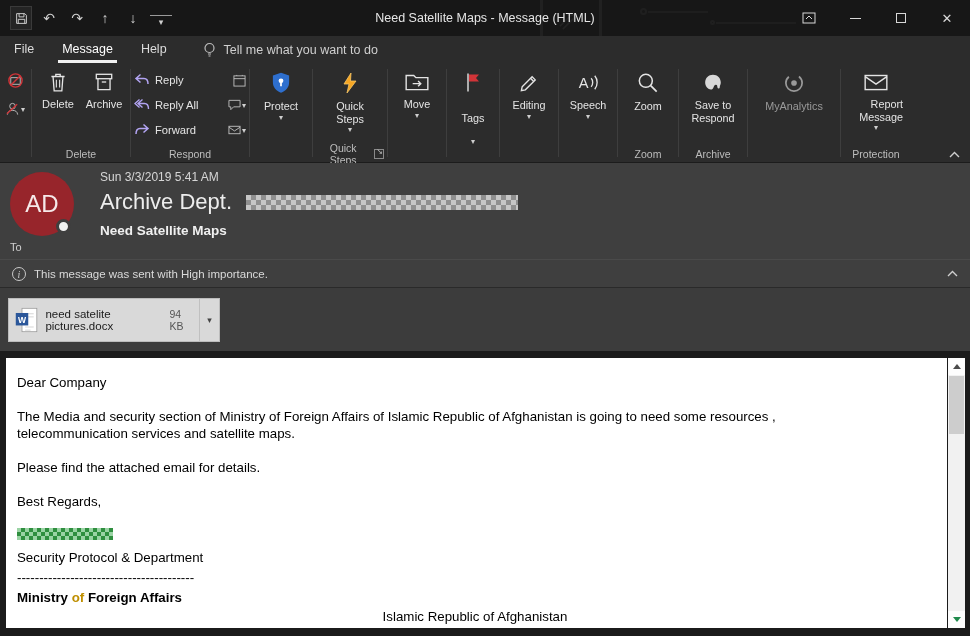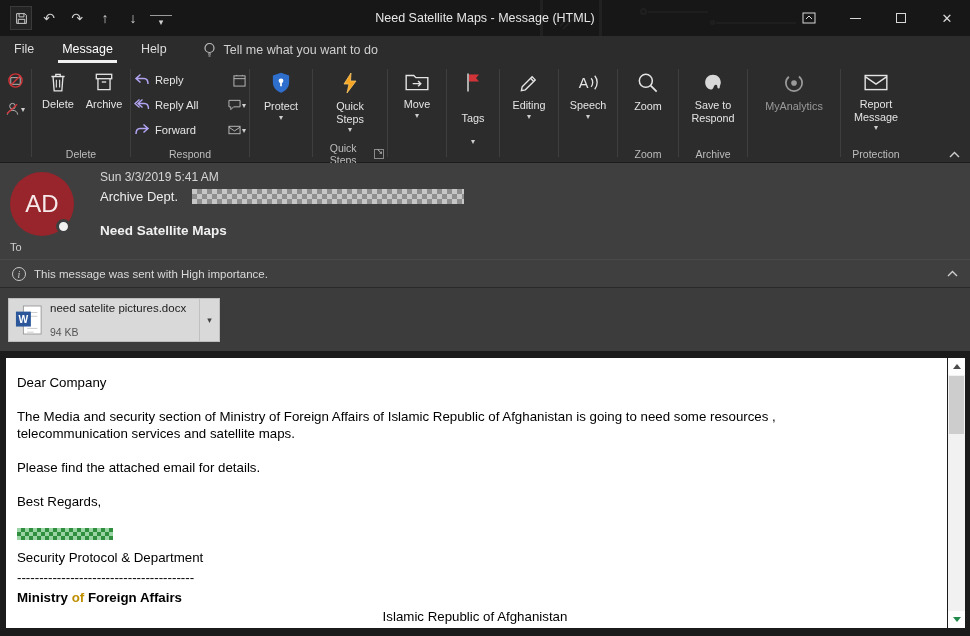--- a/index.html
+++ b/index.html
@@ -48,21 +48,21 @@
   .chev-inline { font-size:8px; color:#cfcfcf; }
   .launcher { width:10px; height:10px; border:1px solid #8a8a8a; position:relative; }
   .launcher::after { content:"↘"; position:absolute; left:1px; top:-3px; font-size:8px; color:#bdbdbd; }
   .collapse-ribbon { position:absolute; right:10px; bottom:4px; color:#cfcfcf; }
 
   
   .msgheader { position:absolute; left:0; top:163px; width:970px; height:96px; background:#3f3f3f; }
   .avatar { position:absolute; left:10px; top:9px; width:64px; height:64px; border-radius:50%; background:#97252b; color:#f5e9e9; display:flex; align-items:center; justify-content:center; font-size:24px; }
   .presence { position:absolute; left:56px; top:56px; width:15px; height:15px; border-radius:50%; background:#f2f2f2; border:3px solid #3f3f3f; }
   .hdr-date { position:absolute; left:100px; top:7px; font-size:12px; color:#d6d6d6; }
-  .hdr-sender { position:absolute; left:100px; top:26px; font-size:13px; color:#ededed; display:flex; align-items:center; }
+  .hdr-sender { position:absolute; left:100px; top:26px; font-size:22px; color:#ededed; display:flex; align-items:center; }
   .hdr-subject { position:absolute; left:100px; top:60px; font-size:13.5px; font-weight:bold; color:#f0f0f0; }
   .hdr-to { position:absolute; left:10px; top:78px; font-size:11px; color:#cfcfcf; }
   .pixelated { display:inline-block; margin-left:14px; width:272px; height:15px;
     background-image:
       linear-gradient(45deg,#8f8f8f 25%,transparent 25%,transparent 75%,#8f8f8f 75%),
       linear-gradient(45deg,#8f8f8f 25%,#c6c6c6 25%,#c6c6c6 75%,#8f8f8f 75%);
     background-size:10px 10px; background-position:0 0,5px 5px; }
   .pixelated-green { display:inline-block; width:96px; height:12px;
     background-image:
       linear-gradient(45deg,#2f8f3f 25%,transparent 25%,transparent 75%,#2f8f3f 75%),
@@ -72,21 +72,21 @@
   
   .infobar { position:absolute; left:0; top:259px; width:970px; height:28px; background:#3f3f3f; border-top:1px solid #4a4a4a; display:flex; align-items:center; padding:0 12px; gap:8px; }
   .info-ic { width:14px; height:14px; border:1px solid #c9c9c9; border-radius:50%; color:#c9c9c9; font-size:10px; line-height:13px; text-align:center; font-style:italic; font-family:"Liberation Serif",serif; }
   .infobar .txt { font-size:11.5px; color:#dadada; }
   .infobar .collapse { margin-left:auto; }
 
   
   .attacharea { position:absolute; left:0; top:287px; width:970px; height:64px; background:#3c3c3c; border-top:1px solid #2a2a2a; }
   .attach-chip { position:absolute; left:8px; top:10px; width:212px; height:44px; background:#d9d9d9; display:flex; align-items:stretch; border:1px solid #bcbcbc; }
   .chip-main { display:flex; align-items:center; gap:7px; padding:0 6px; flex:1; }
-  .chip-texts { display:flex; flex-direction:column; gap:12px; }
+  .chip-texts { display:flex; flex-direction:row; gap:12px; }
   .chip-name { font-size:11.5px; color:#1c1c1c; }
   .chip-size { font-size:10.5px; color:#555; }
   .chip-drop { width:20px; border-left:1px solid #c0c0c0; display:flex; align-items:center; justify-content:center; color:#444; font-size:9px; }
 
   
   .bodyarea { position:absolute; left:0; top:351px; width:970px; height:285px; background:#1b1b1b; }
   .page { position:absolute; left:6px; top:7px; width:941px; height:270px; background:#ffffff; padding:16px 14px 0 11px; overflow:hidden; }
   .page p { font-size:13.3px; color:#000; line-height:1.28; }
   .p-gap { margin-top:17px; }
   .para1 { max-width:818px; }
@@ -399,21 +399,21 @@
 
     <div class="rsep"></div>
 
     <div class="rgroup" style="width:64px;">
       <div class="rcontent">
         <div class="bigbtn" style="width:64px;">
           <svg width="26" height="24" viewBox="0 0 24 22">
               <rect x="2" y="5" width="20" height="13" stroke="#e4e4e4" fill="none" stroke-width="1.3"></rect>
               <path d="M2 6 L12 13 L22 6" stroke="#e4e4e4" fill="none" stroke-width="1.3"></path>
             </svg>
-          <span class="blabel" style="max-width:54px;">Report Message</span>
+          <span class="blabel" style="max-width:54px;text-align:right;">Report Message</span>
           <span class="chev">▾</span>
         </div>
       </div>
       <div class="glabel">Protection</div>
     </div>
 
     <div class="collapse-ribbon">
       <svg width="11" height="7" viewBox="0 0 11 7">
           <path d="M1 6 L5.5 1.5 L10 6" stroke="#cfcfcf" fill="none" stroke-width="1.4"></path>
         </svg>

